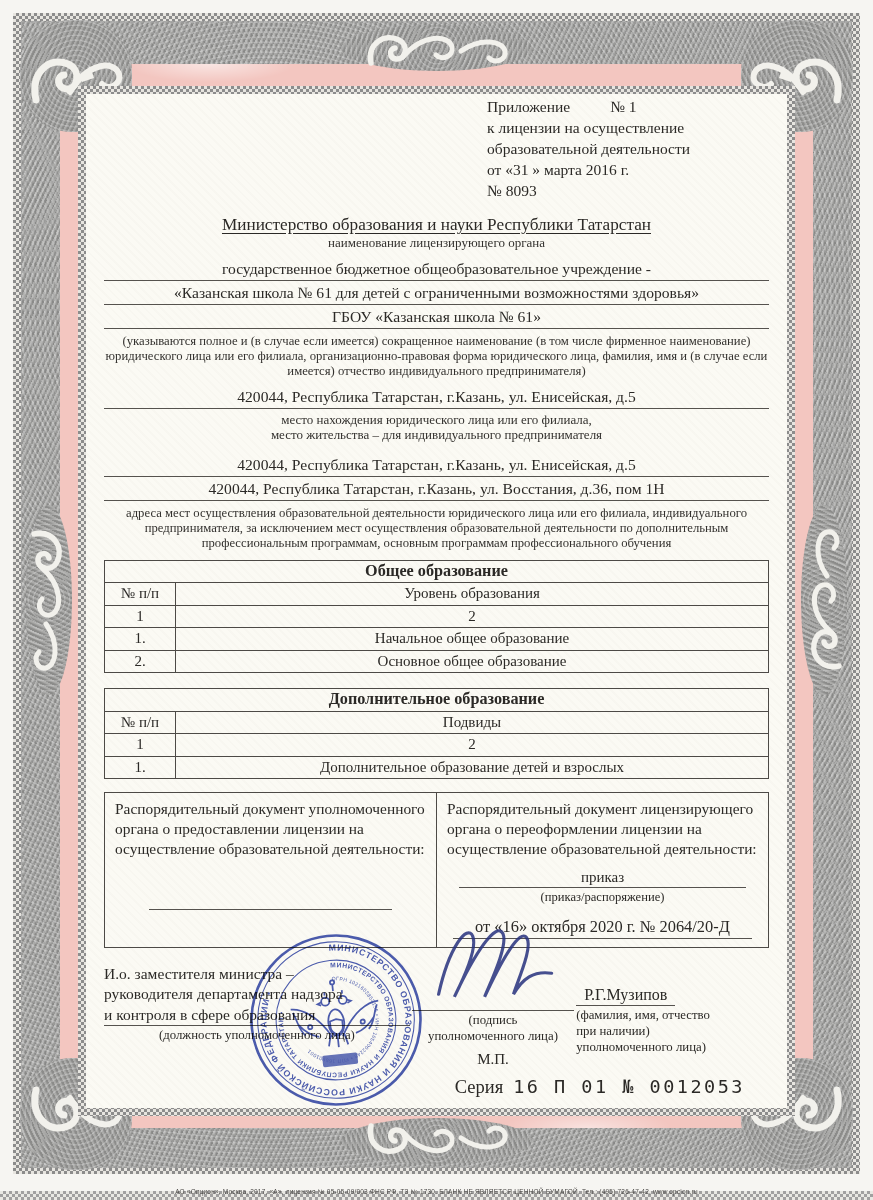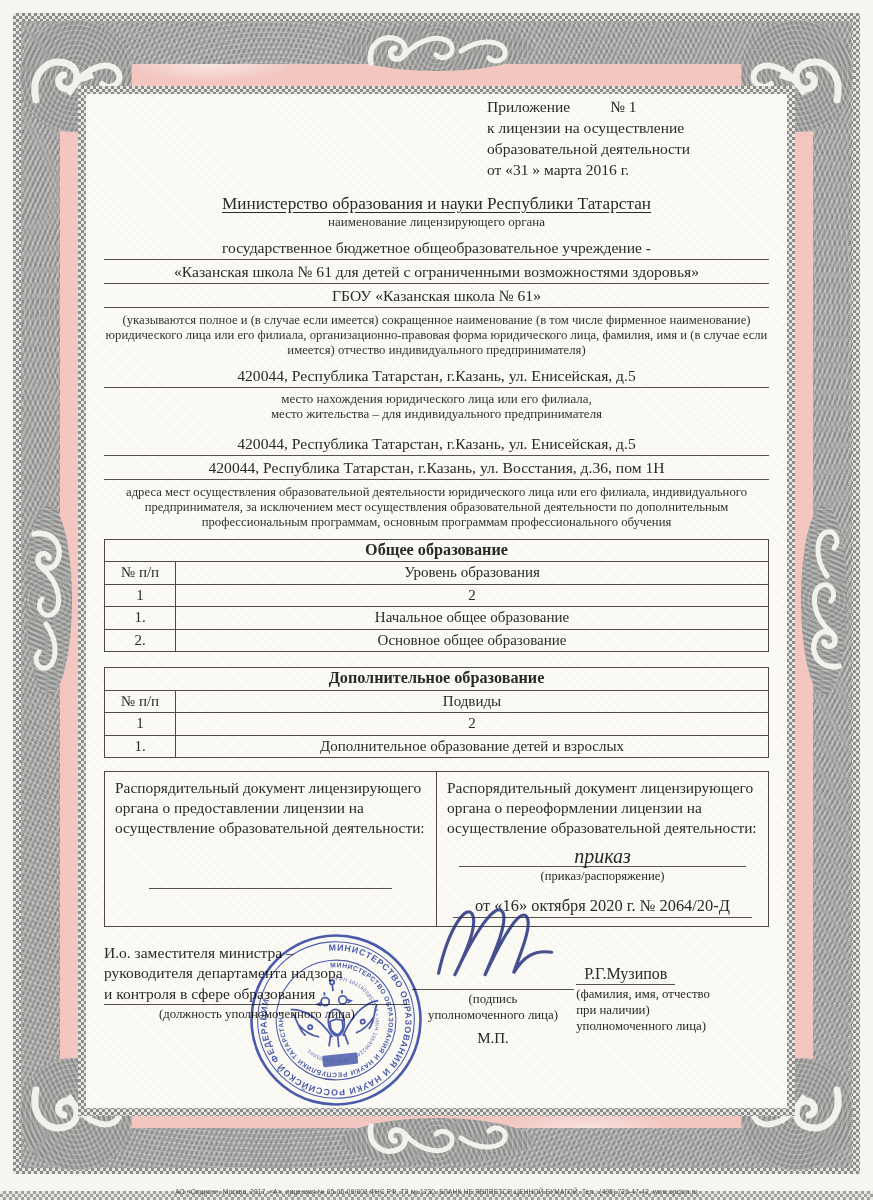--- a/index.html
+++ b/index.html
@@ -77,21 +77,21 @@
   table.edu{width:100%;border-collapse:collapse;margin-top:9px;font-size:15px;}
   table.edu, table.edu td{border:1.4px solid #4d4a46;}
   table.edu td{padding:1px 4px;text-align:center;line-height:19.5px;}
   td.tbl-title{font-weight:bold;font-size:16.2px;padding:2px 0;}
   td.numcol{width:62px;}
   
   table.orders{width:100%;border-collapse:collapse;margin-top:13px;font-size:15.4px;}
   table.orders,table.orders td{border:1.4px solid #4d4a46;}
   table.orders td{vertical-align:top;padding:6px 10px 8px 10px;width:50%;line-height:1.3;}
   .blank-line{border-bottom:1px solid #55524e;height:20px;width:78%;margin:30px auto 4px auto;}
-  .order-value{text-align:center;border-bottom:1px solid #55524e;width:92%;margin:8px auto 0 auto;font-size:20px;line-height:20px;font-style:italic;}
+  .order-value{text-align:center;border-bottom:1px solid #55524e;width:92%;margin:8px auto 0 auto;font-size:15px;line-height:20px;}
   .order-cap{text-align:center;font-size:12.6px;margin-top:1px;}
   .order-date{text-align:center;border-bottom:1px solid #55524e;width:96%;margin:10px auto 0 auto;font-size:16.4px;line-height:22px;}
   
   .sig-row{display:flex;margin-top:16px;font-size:15.5px;position:relative;}
   .sig-left{width:46%;line-height:1.32;}
   .sig-left .u{border-bottom:1px solid #55524e;display:inline-block;min-width:100%;}
   .sig-mid{width:25%;text-align:center;position:relative;}
   .sig-right{width:29%;text-align:left;}
   .sig-line{border-bottom:1px solid #55524e;height:46px;margin:0 2px;}
   .sig-cap{font-size:12.8px;line-height:1.25;margin-top:2px;}
@@ -173,20 +173,21 @@
 <div class="abs checker strip-inner"></div>
 <div class="abs checker bottom-edge"></div>
 
 <div class="abs paper">
 
   <div class="appendix">
     <div><span>Приложение</span><span class="gap"></span><span>№ 1</span></div>
     <div>к лицензии на осуществление</div>
     <div>образовательной деятельности</div>
     <div>от «31 » марта  2016 г.</div>
+    <div>№ 8093</div>
   </div>
 
   <div class="ministry"><span>Министерство образования и науки Республики Татарстан</span></div>
   <div class="cap">наименование лицензирующего органа</div>
 
   <div class="block-mt6">
     <div class="vline">государственное бюджетное общеобразовательное учреждение -</div>
     <div class="vline">«Казанская  школа № 61 для детей с ограниченными возможностями здоровья»</div>
     <div class="vline">ГБОУ «Казанская  школа № 61»</div>
   </div>
@@ -241,21 +242,21 @@
       <td>1.</td>
       <td>Дополнительное образование детей и взрослых</td>
     </tr>
   </tbody>
     </table>
 
   <table class="orders">
     <tbody>
         <tr>
       <td>
-        <div>Распорядительный документ лицензирующего органа о предоставлении лицензии на осуществление образовательной деятельности:</div>
+        <div>Распорядительный документ уполномоченного органа о предоставлении лицензии на осуществление образовательной деятельности:</div>
         <div class="blank-line"></div>
       </td>
       <td>
         <div>Распорядительный документ лицензирующего органа о переоформлении лицензии на осуществление образовательной деятельности:</div>
         <div class="order-value">приказ</div>
         <div class="order-cap">(приказ/распоряжение)</div>
         <div class="order-date">от «16» октября 2020 г. № 2064/20-Д</div>
       </td>
     </tr>
   </tbody>
@@ -316,16 +317,19 @@
         <path d="M-14,-25 l-5,2 4,2 M14,-25 l5,2 -4,2"></path>
         <path d="M-10,-32 v-4 M10,-32 v-4 M0,-36 v-7"></path>
         <circle cx="0" cy="-46" r="2.4"></circle>
         <path d="M0,-4 l7,2 v7 c0,5 -7,9 -7,9 c0,0 -7,-4 -7,-9 v-7 z"></path>
         <path d="M-8,14 L-11,26 M0,16 L0,28 M8,14 L11,26"></path>
       </g>
       <rect x="80" y="139" width="40" height="13" rx="2" fill="currentColor" opacity=".85"></rect>
     </svg>
   </div>
 
+  <div class="series">
+    <span>Серия</span><span class="val">16 П 01 № 0012053</span>
+  </div>
 
 </div>
 
 <div class="fineprint">АО «Опцион», Москва, 2017, «А», лицензия № 05-05-09/003 ФНС РФ, ТЗ № 1730. БЛАНК НЕ ЯВЛЯЕТСЯ ЦЕННОЙ БУМАГОЙ. Тел.: (495) 726-47-42, www.opcion.ru</div>
 
 </body></html>

